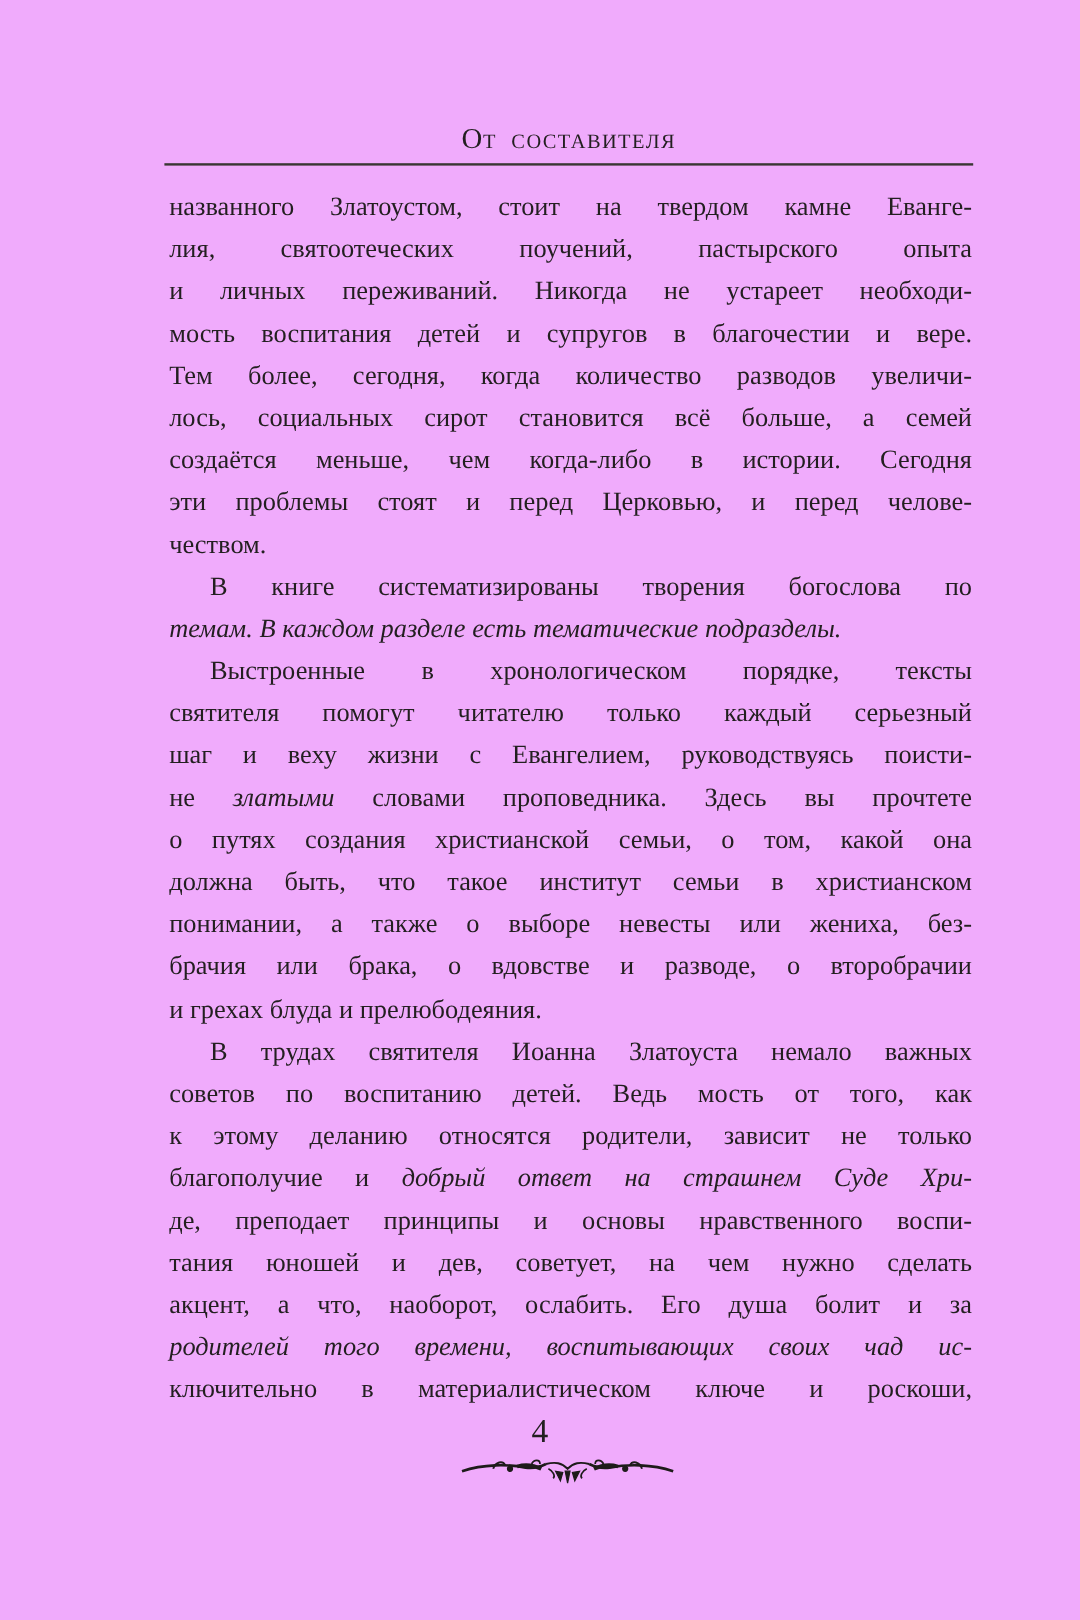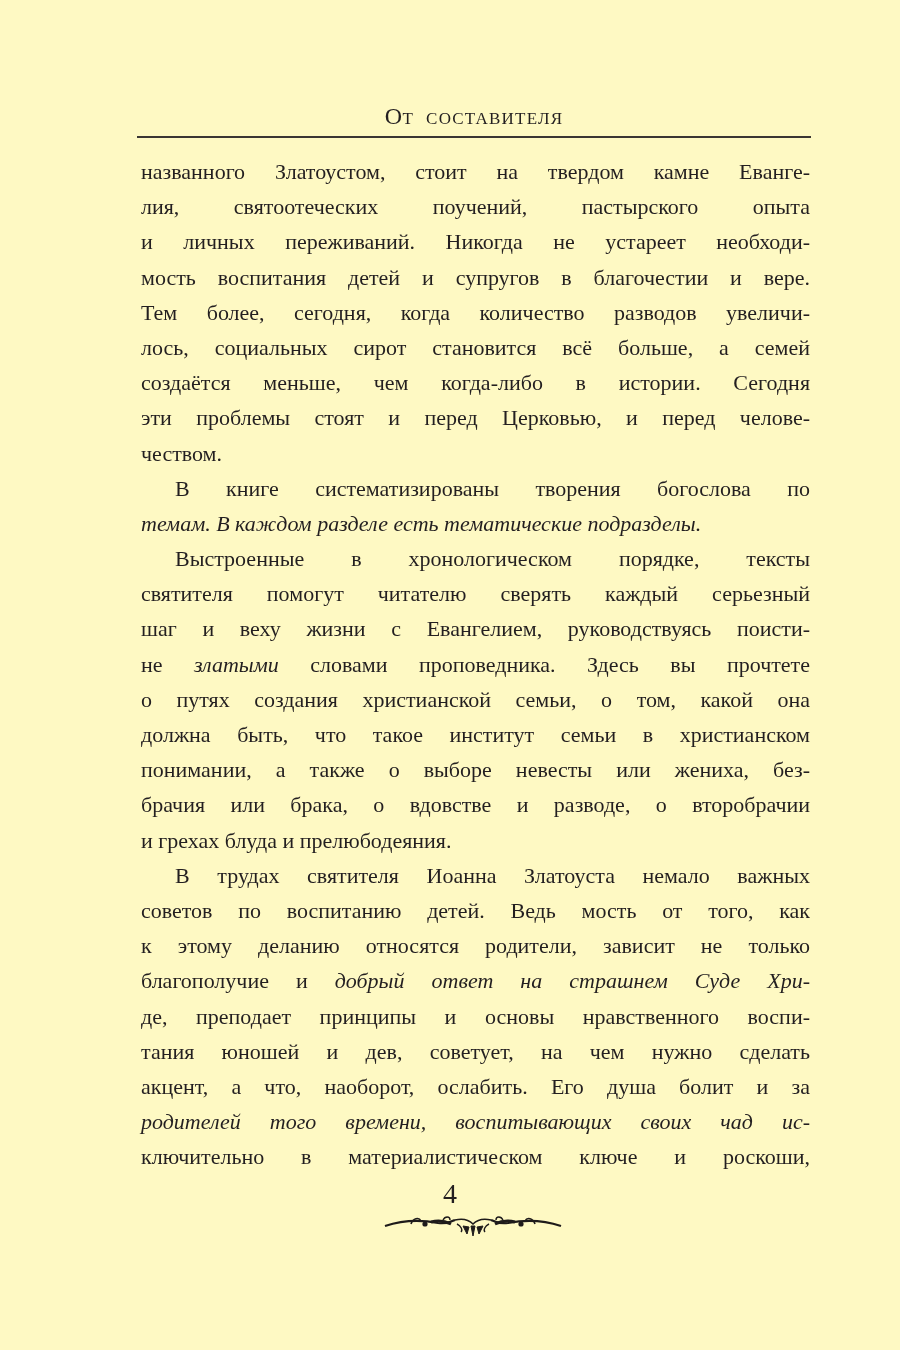--- a/index.html
+++ b/index.html
@@ -11,21 +11,21 @@
       width: 900px;
       height: 1350px;
       position: relative;
       overflow: hidden;
       color: #231f20;
     }
     .page {
       position: absolute;
       left: 0; top: 0;
       width: 900px; height: 1350px;
-      background: #fef9c3;
+      background: #f0abfc;
     }
     .running-head {
       position: absolute;
       left: 137px;
       width: 674px;
       top: 103px;
       text-align: center;
       font-family: "Liberation Serif", "DejaVu Serif", serif;
       font-size: 22px;
       letter-spacing: 0.5px;
@@ -105,21 +105,21 @@
         <span class="line" style="display: block;"><span>создаётся меньше, чем когда-либо в истории. Сегодня</span></span>
         <span class="line" style="display: block;"><span>эти проблемы стоят и перед Церковью, и перед челове-</span></span>
         <span class="line last" style="display: block;"><span>чеством.</span></span>
       </div>
       <div class="paragraph">
         <span class="line indent" style="display: block;"><span>В книге систематизированы творения богослова по</span></span>
         <span class="line last" style="display: block; font-style: italic;"><span>темам. В каждом разделе есть тематические подразделы.</span></span>
       </div>
       <div class="paragraph">
         <span class="line indent" style="display: block;"><span>Выстроенные в хронологическом порядке, тексты</span></span>
-        <span class="line" style="display: block;"><span>святителя помогут читателю сверять каждый серьезный</span></span>
+        <span class="line" style="display: block;"><span>святителя помогут читателю только каждый серьезный</span></span>
         <span class="line" style="display: block;"><span>шаг и веху жизни с Евангелием, руководствуясь поисти-</span></span>
         <span class="line" style="display: block;"><span>не </span><em>златыми</em><span> словами проповедника. Здесь вы прочтете</span></span>
         <span class="line" style="display: block;"><span>о путях создания христианской семьи, о том, какой она</span></span>
         <span class="line" style="display: block;"><span>должна быть, что такое институт семьи в христианском</span></span>
         <span class="line" style="display: block;"><span>понимании, а также о выборе невесты или жениха, без-</span></span>
         <span class="line" style="display: block;"><span>брачия или брака, о вдовстве и разводе, о второбрачии</span></span>
         <span class="line last" style="display: block;"><span>и грехах блуда и прелюбодеяния.</span></span>
       </div>
       <div class="paragraph">
         <span class="line indent" style="display: block;"><span>В трудах святителя Иоанна Златоуста немало важных</span></span>

